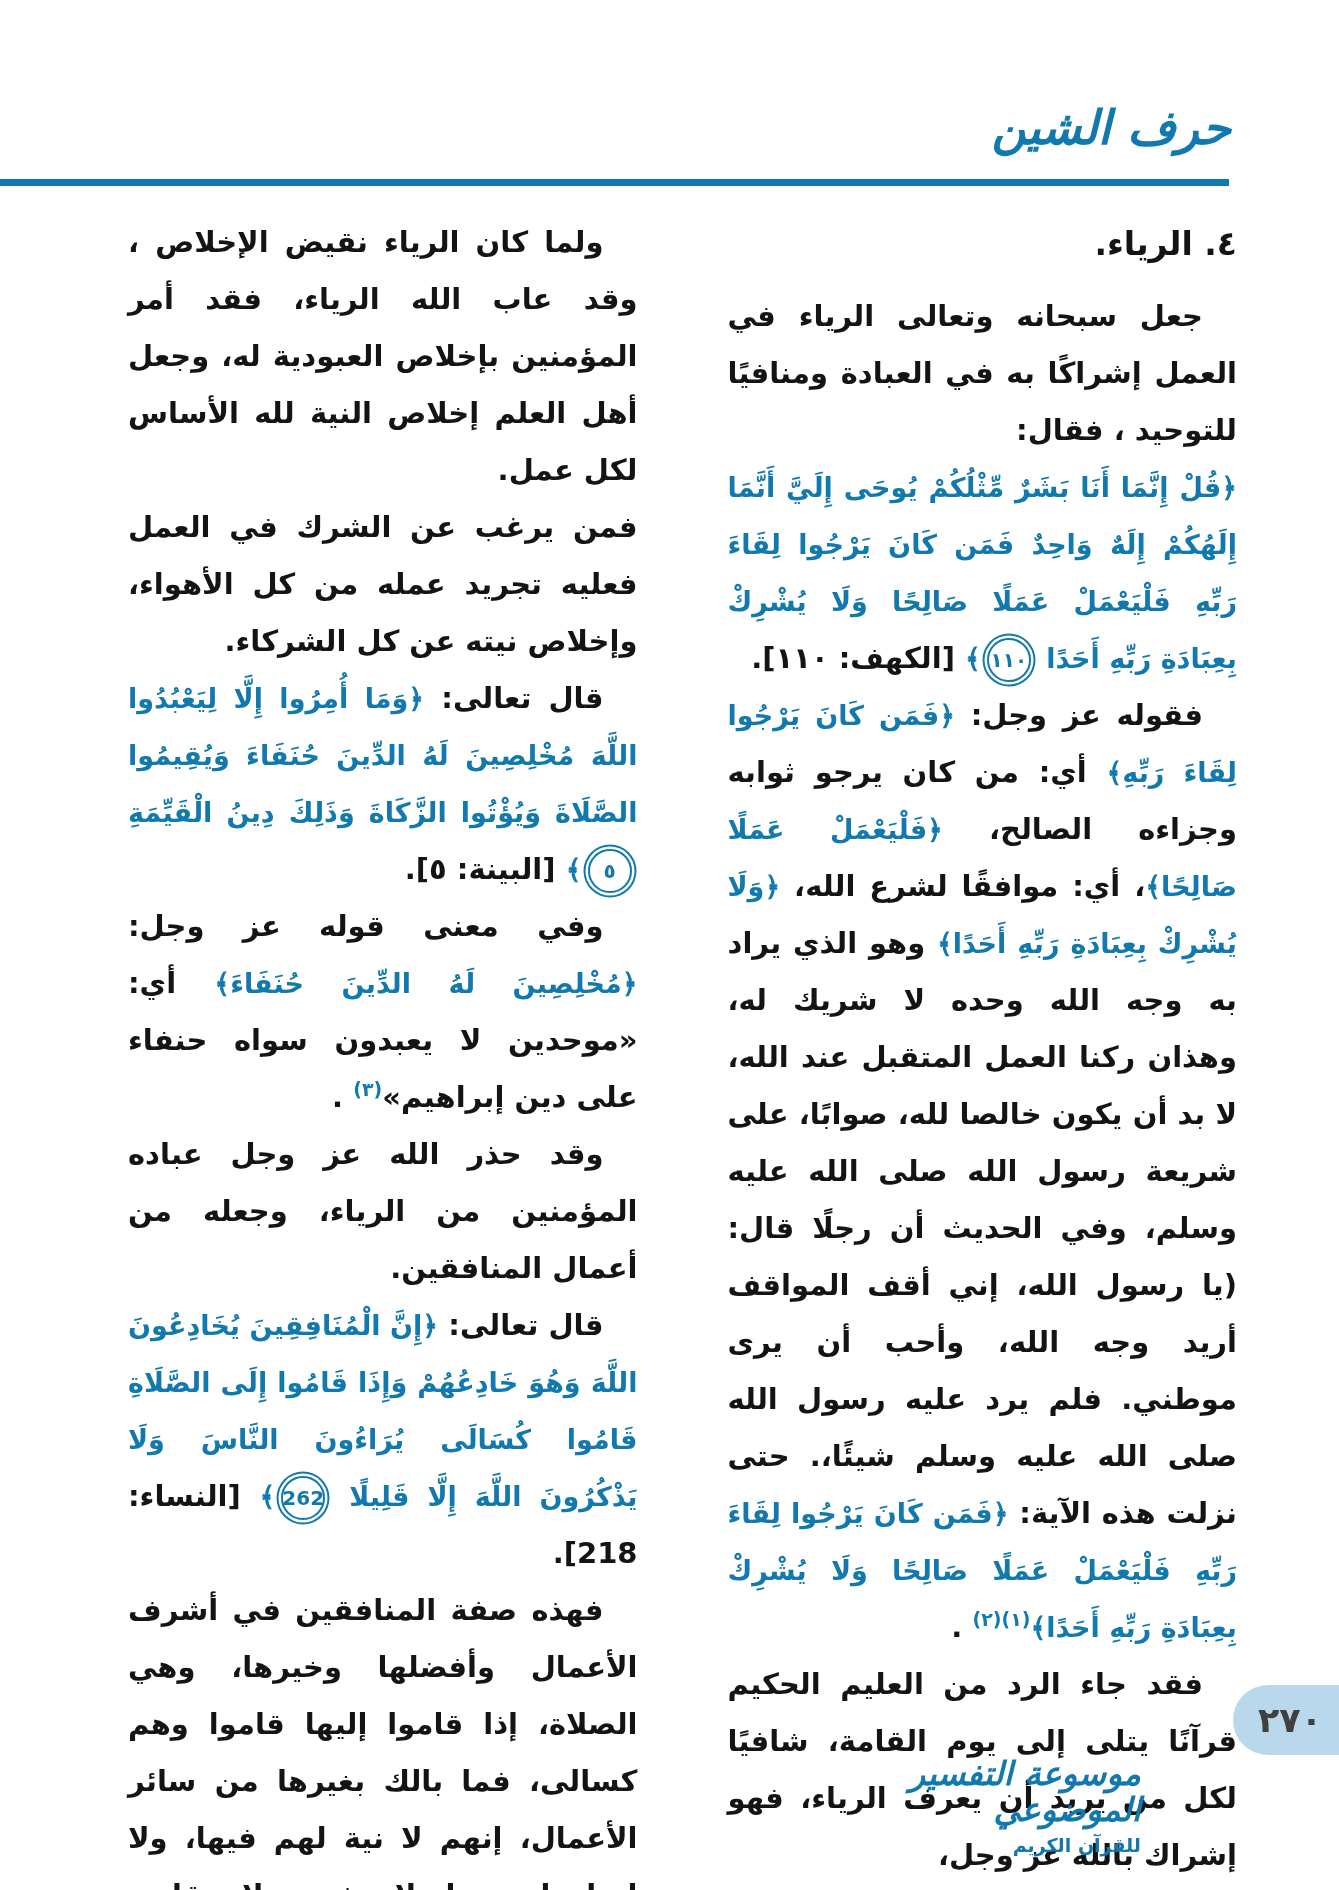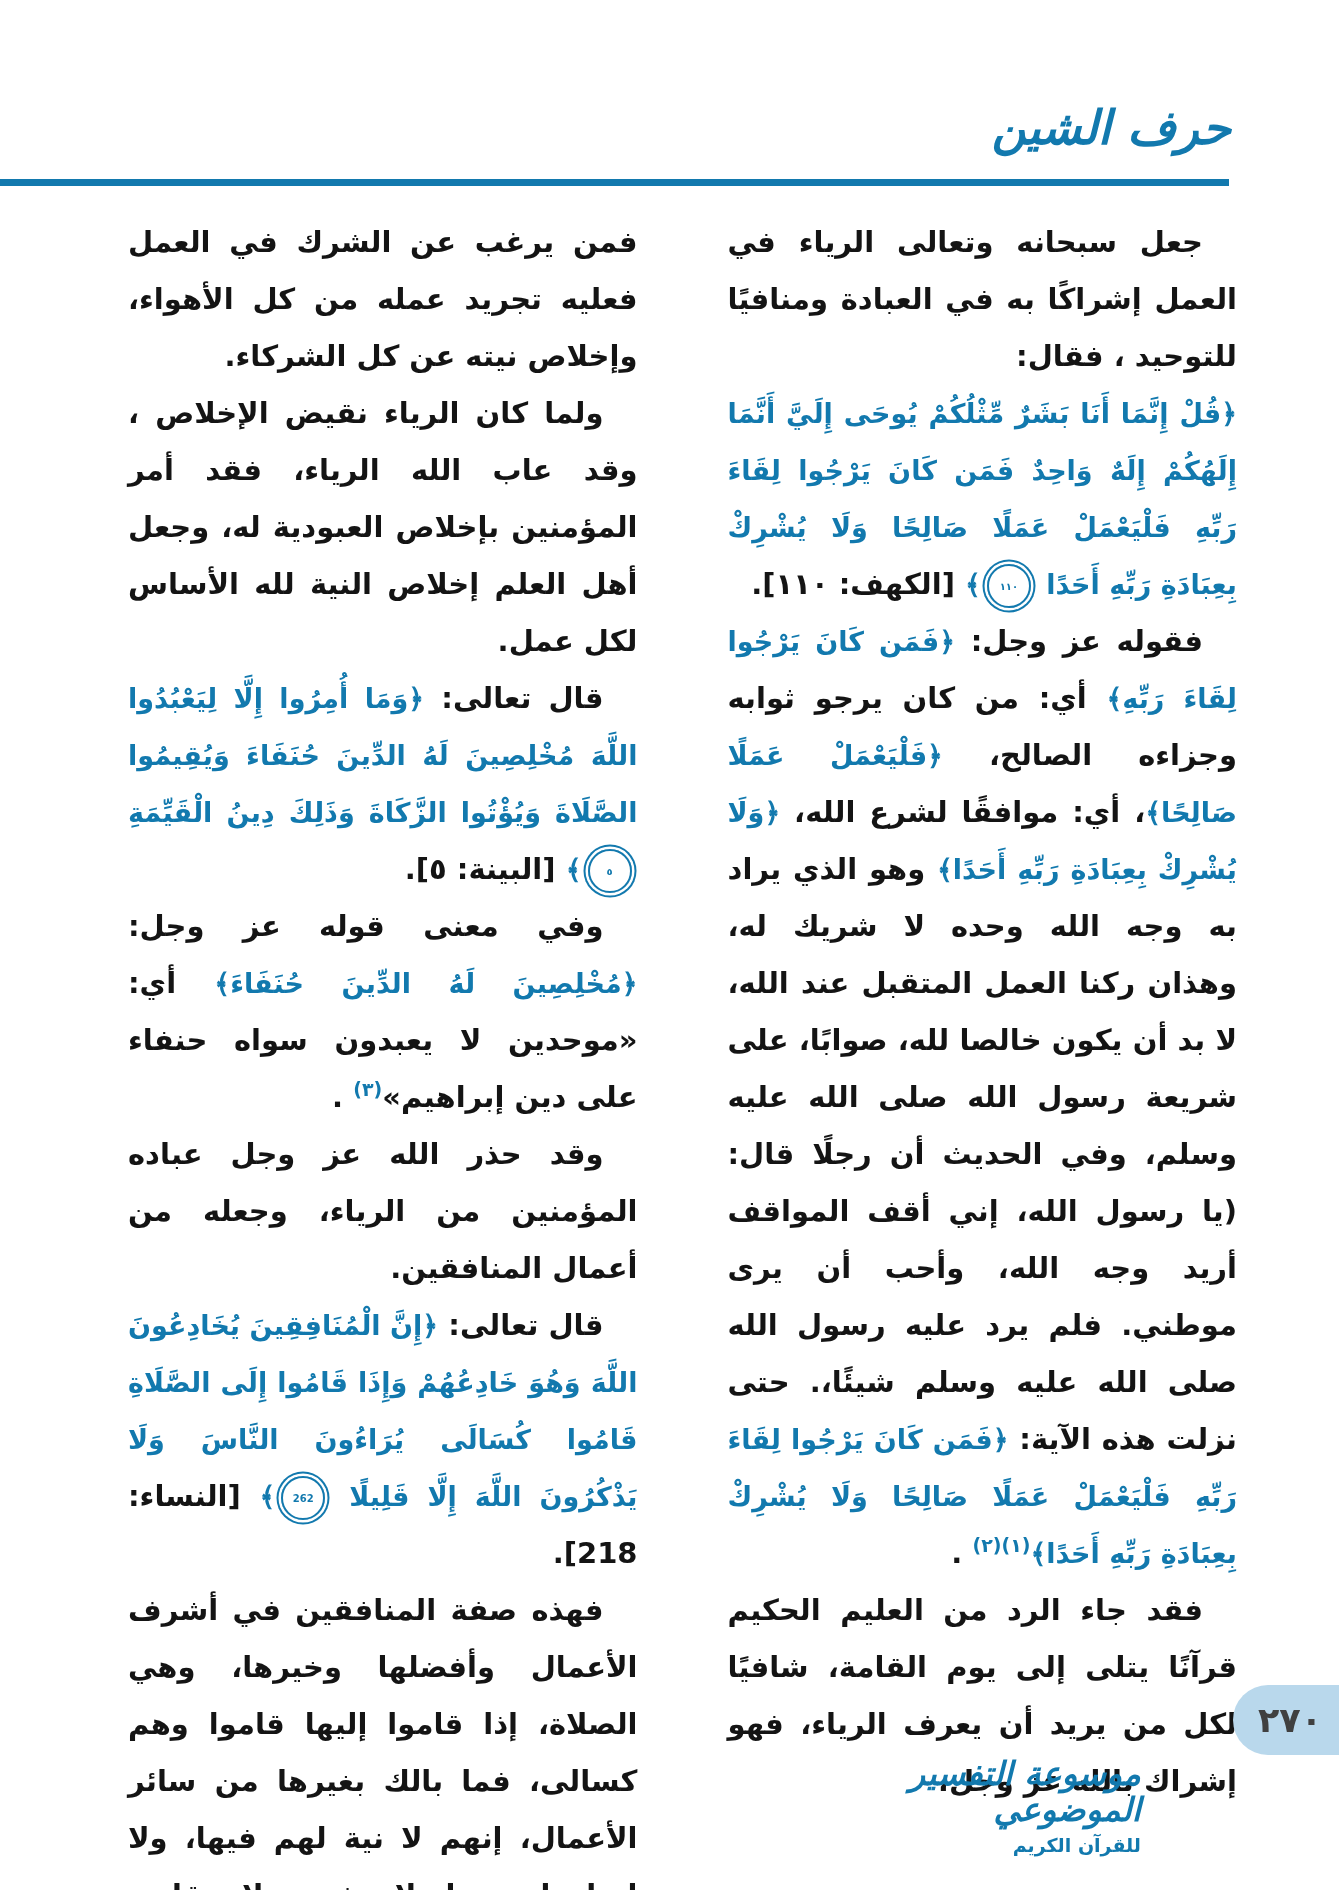--- a/index.html
+++ b/index.html
@@ -50,21 +50,21 @@
   .q{color:var(--accent);font-size:27px;}
   .ref{
     color:var(--accent);font-size:19px;vertical-align:super;
     line-height:0;font-weight:bold;
   }
   .aya{
     display:inline-flex;align-items:center;justify-content:center;
     width:40px;height:40px;margin:0 6px;
     border:2px solid var(--accent);border-radius:50%;
     box-shadow:0 0 0 2.5px #ffffff, 0 0 0 4.5px var(--accent);
-    color:var(--accent);font-size:10px;font-weight:bold;
+    color:var(--accent);font-size:20px;font-weight:bold;
     vertical-align:middle;text-indent:0;
   }
   
   .logo{
     position:absolute;top:1756px;left:893px;width:248px;
     text-align:right;color:var(--accent);line-height:1.1;
   }
   .logo-main{font-size:33px;font-weight:bold;font-style:italic;letter-spacing:-1px;}
   .logo-sub{font-size:19px;font-weight:bold;margin-top:6px;letter-spacing:1px;}
   .page-pill{
@@ -81,28 +81,29 @@
 <body>
 
 <div class="page">
 
   <div class="chapter-title">حرف الشين</div>
 
   <div class="header-rule"></div>
 
   <main class="columns">
     <section class="col right" id="col-right">
+        <h2 class="heading">٤. الرياء.</h2>
         <p class="para"><span class="n">جعل سبحانه وتعالى الرياء في العمل إشراكًا به في العبادة ومنافيًا للتوحيد ، فقال:</span></p>
         <p class="para flush"><span class="q">﴿قُلْ إِنَّمَا أَنَا بَشَرٌ مِّثْلُكُمْ يُوحَى إِلَيَّ أَنَّمَا إِلَهُكُمْ إِلَهٌ وَاحِدٌ فَمَن كَانَ يَرْجُوا لِقَاءَ رَبِّهِ فَلْيَعْمَلْ عَمَلًا صَالِحًا وَلَا يُشْرِكْ بِعِبَادَةِ رَبِّهِ أَحَدًا </span><span class="aya">١١٠</span><span class="q">﴾</span><span class="n"> [الكهف: ١١٠].</span></p>
         <p class="para"><span class="n">فقوله عز وجل: </span><span class="q">﴿فَمَن كَانَ يَرْجُوا لِقَاءَ رَبِّهِ﴾</span><span class="n"> أي: من كان يرجو ثوابه وجزاءه الصالح، </span><span class="q">﴿فَلْيَعْمَلْ عَمَلًا صَالِحًا﴾</span><span class="n">، أي: موافقًا لشرع الله، </span><span class="q">﴿وَلَا يُشْرِكْ بِعِبَادَةِ رَبِّهِ أَحَدًا﴾</span><span class="n"> وهو الذي يراد به وجه الله وحده لا شريك له، وهذان ركنا العمل المتقبل عند الله، لا بد أن يكون خالصا لله، صوابًا، على شريعة رسول الله صلى الله عليه وسلم، وفي الحديث أن رجلًا قال: (يا رسول الله، إني أقف المواقف أريد وجه الله، وأحب أن يرى موطني. فلم يرد عليه رسول الله صلى الله عليه وسلم شيئًا،. حتى نزلت هذه الآية: </span><span class="q">﴿فَمَن كَانَ يَرْجُوا لِقَاءَ رَبِّهِ فَلْيَعْمَلْ عَمَلًا صَالِحًا وَلَا يُشْرِكْ بِعِبَادَةِ رَبِّهِ أَحَدًا﴾</span><span class="ref">(١)(٢)</span><span class="n"> .</span></p>
         <p class="para"><span class="n">فقد جاء الرد من العليم الحكيم قرآنًا يتلى إلى يوم القامة، شافيًا لكل من يريد أن يعرف الرياء، فهو إشراك بالله عز وجل،</span></p>
       </section>
     <section class="col left" id="col-left">
+        <p class="para"><span class="n">ولما كان الرياء نقيض الإخلاص ، وقد عاب الله الرياء، فقد أمر المؤمنين بإخلاص العبودية له، وجعل أهل العلم إخلاص النية لله الأساس لكل عمل.</span></p>
         <p class="para flush"><span class="n">فمن يرغب عن الشرك في العمل فعليه تجريد عمله من كل الأهواء، وإخلاص نيته عن كل الشركاء.</span></p>
-        <p class="para"><span class="n">ولما كان الرياء نقيض الإخلاص ، وقد عاب الله الرياء، فقد أمر المؤمنين بإخلاص العبودية له، وجعل أهل العلم إخلاص النية لله الأساس لكل عمل.</span></p>
         <p class="para"><span class="n">قال تعالى: </span><span class="q">﴿وَمَا أُمِرُوا إِلَّا لِيَعْبُدُوا اللَّهَ مُخْلِصِينَ لَهُ الدِّينَ حُنَفَاءَ وَيُقِيمُوا الصَّلَاةَ وَيُؤْتُوا الزَّكَاةَ وَذَلِكَ دِينُ الْقَيِّمَةِ </span><span class="aya">٥</span><span class="q">﴾</span><span class="n"> [البينة: ٥].</span></p>
         <p class="para"><span class="n">وفي معنى قوله عز وجل: </span><span class="q">﴿مُخْلِصِينَ لَهُ الدِّينَ حُنَفَاءَ﴾</span><span class="n"> أي: «موحدين لا يعبدون سواه حنفاء على دين إبراهيم»</span><span class="ref">(٣)</span><span class="n"> .</span></p>
         <p class="para"><span class="n">وقد حذر الله عز وجل عباده المؤمنين من الرياء، وجعله من أعمال المنافقين.</span></p>
         <p class="para"><span class="n">قال تعالى: </span><span class="q">﴿إِنَّ الْمُنَافِقِينَ يُخَادِعُونَ اللَّهَ وَهُوَ خَادِعُهُمْ وَإِذَا قَامُوا إِلَى الصَّلَاةِ قَامُوا كُسَالَى يُرَاءُونَ النَّاسَ وَلَا يَذْكُرُونَ اللَّهَ إِلَّا قَلِيلًا </span><span class="aya">262</span><span class="q">﴾</span><span class="n"> [النساء: 218].</span></p>
         <p class="para"><span class="n">فهذه صفة المنافقين في أشرف الأعمال وأفضلها وخيرها، وهي الصلاة، إذا قاموا إليها قاموا وهم كسالى، فما بالك بغيرها من سائر الأعمال، إنهم لا نية لهم فيها، ولا إيمان لهم بها ولا خشية، ولا يعقلون معناها، </span><span class="q">﴿وَإِذَا قَامُوا إِلَى الصَّلَاةِ قَامُوا كُسَالَى﴾</span></p>
       </section>
   </main>
 
   <div class="logo">
     <div class="logo-main">موسوعة التفسير الموضوعي</div>

